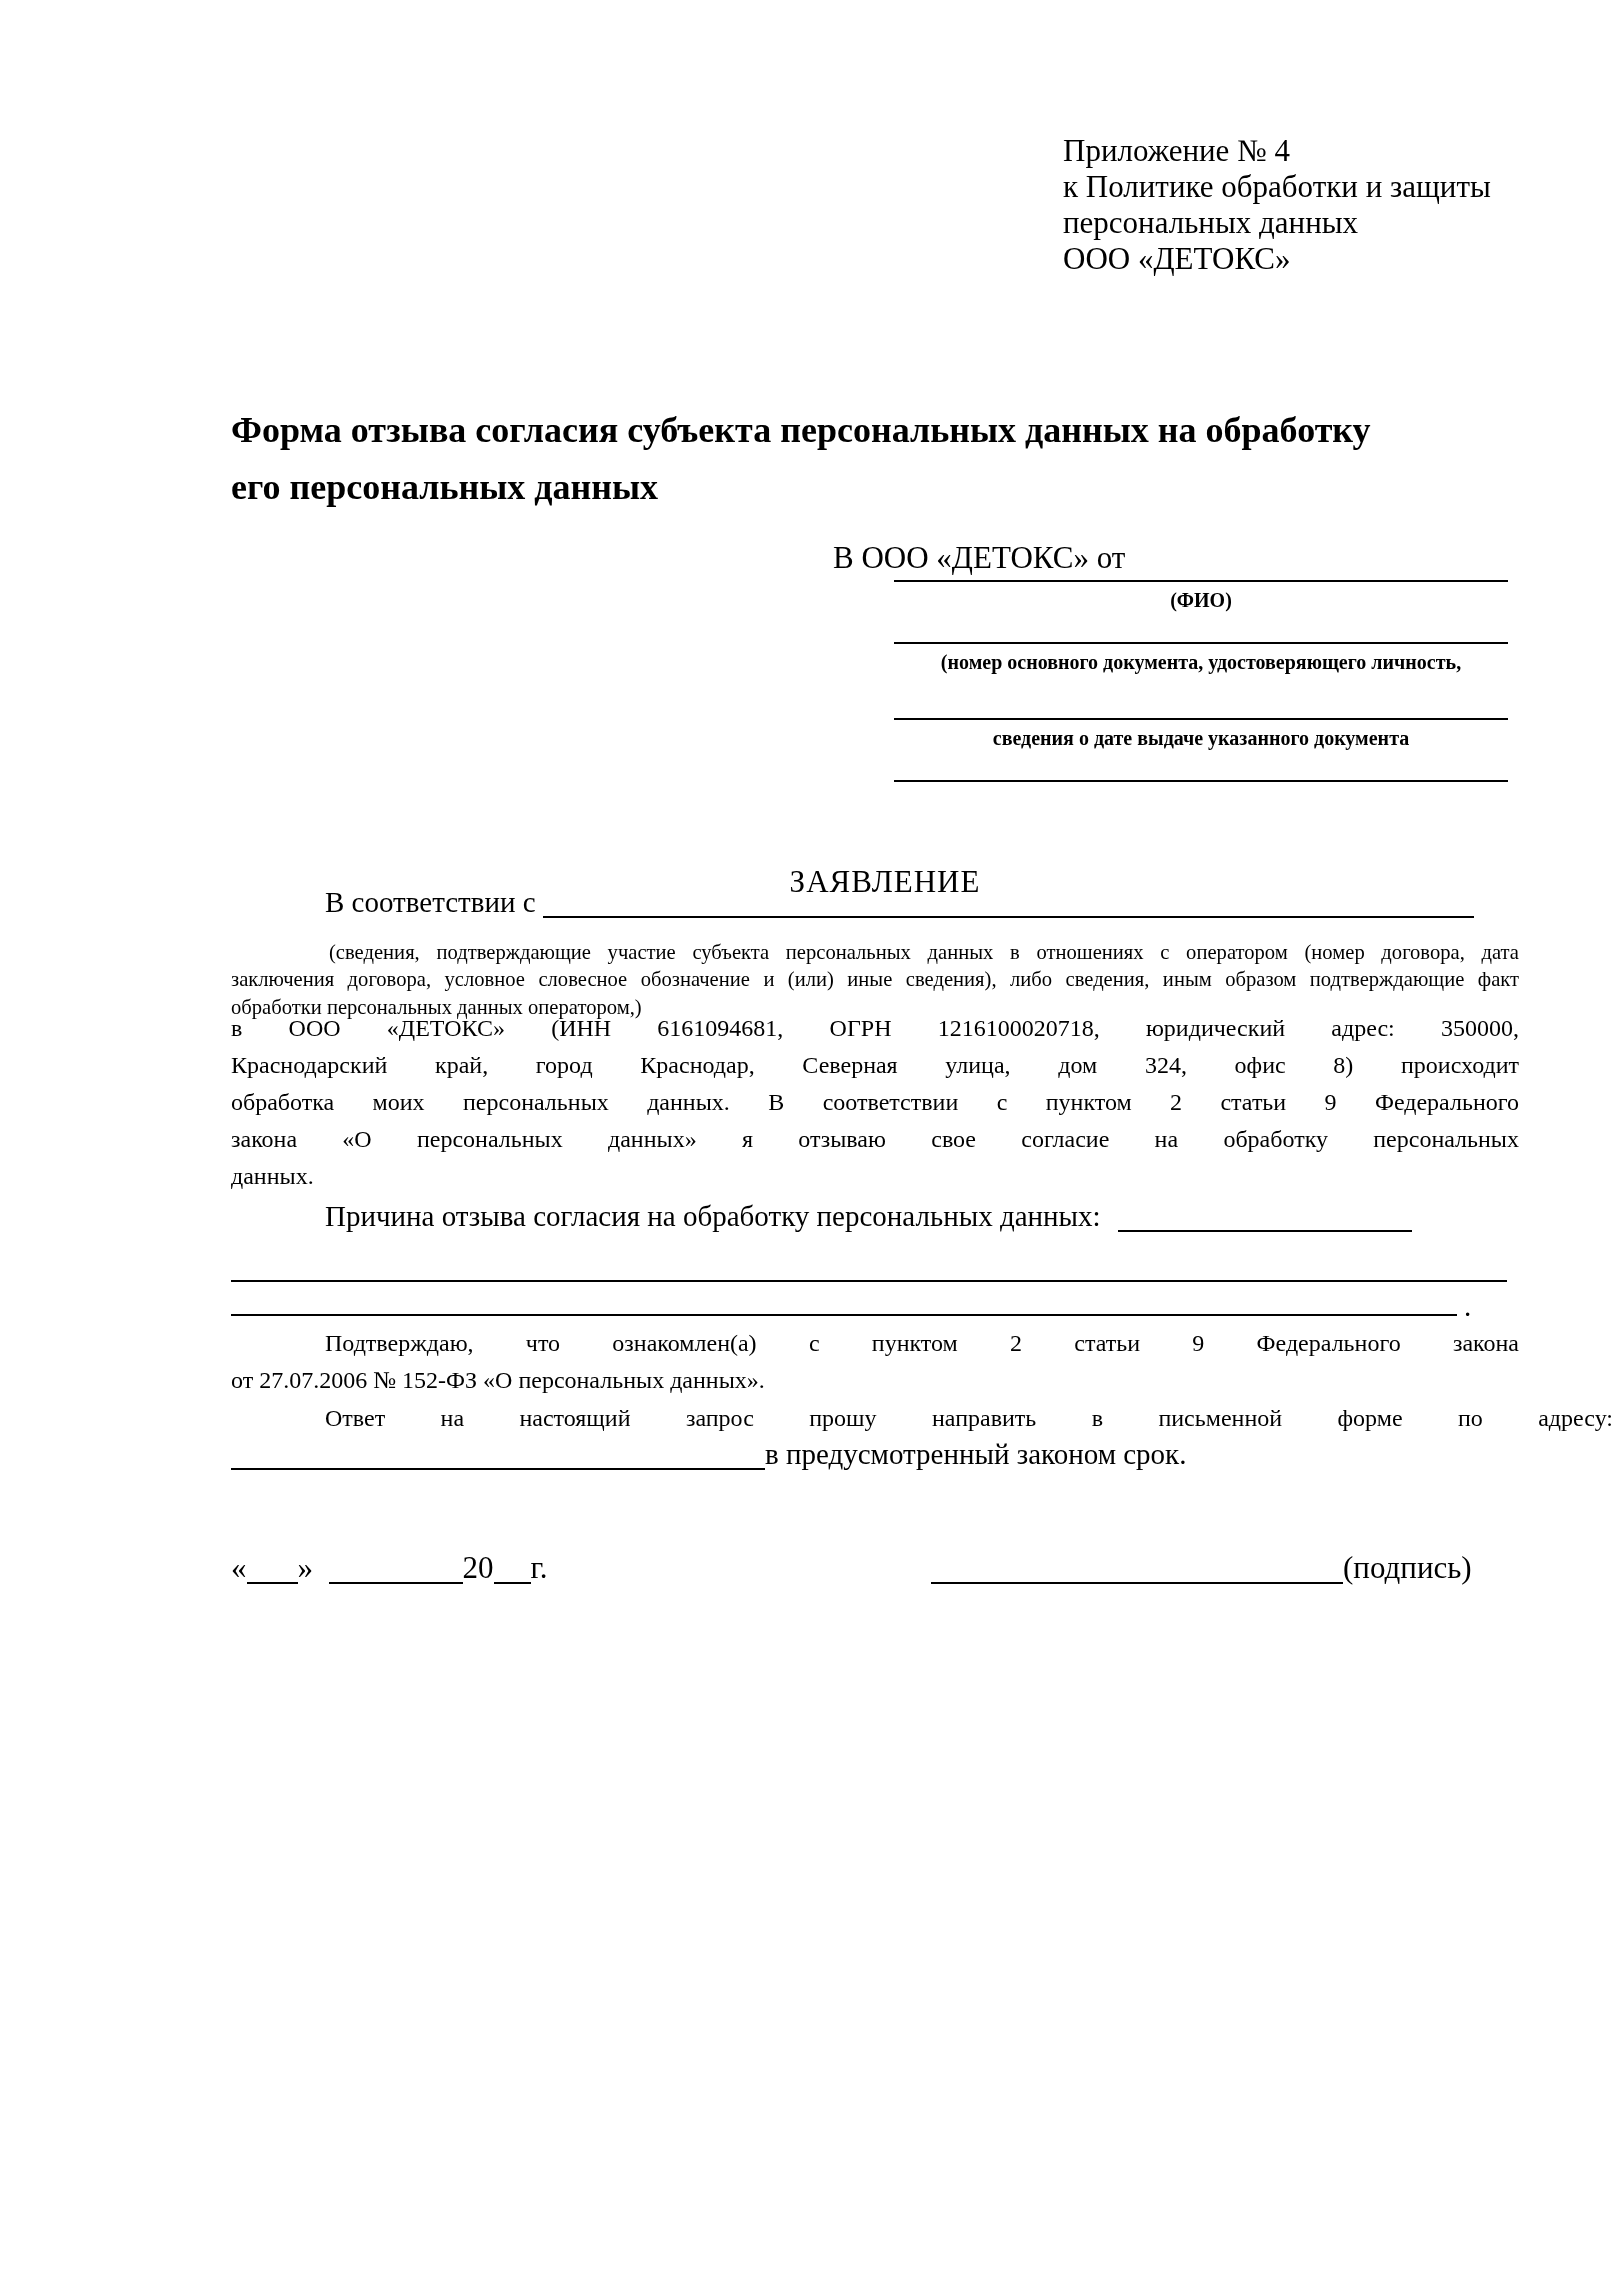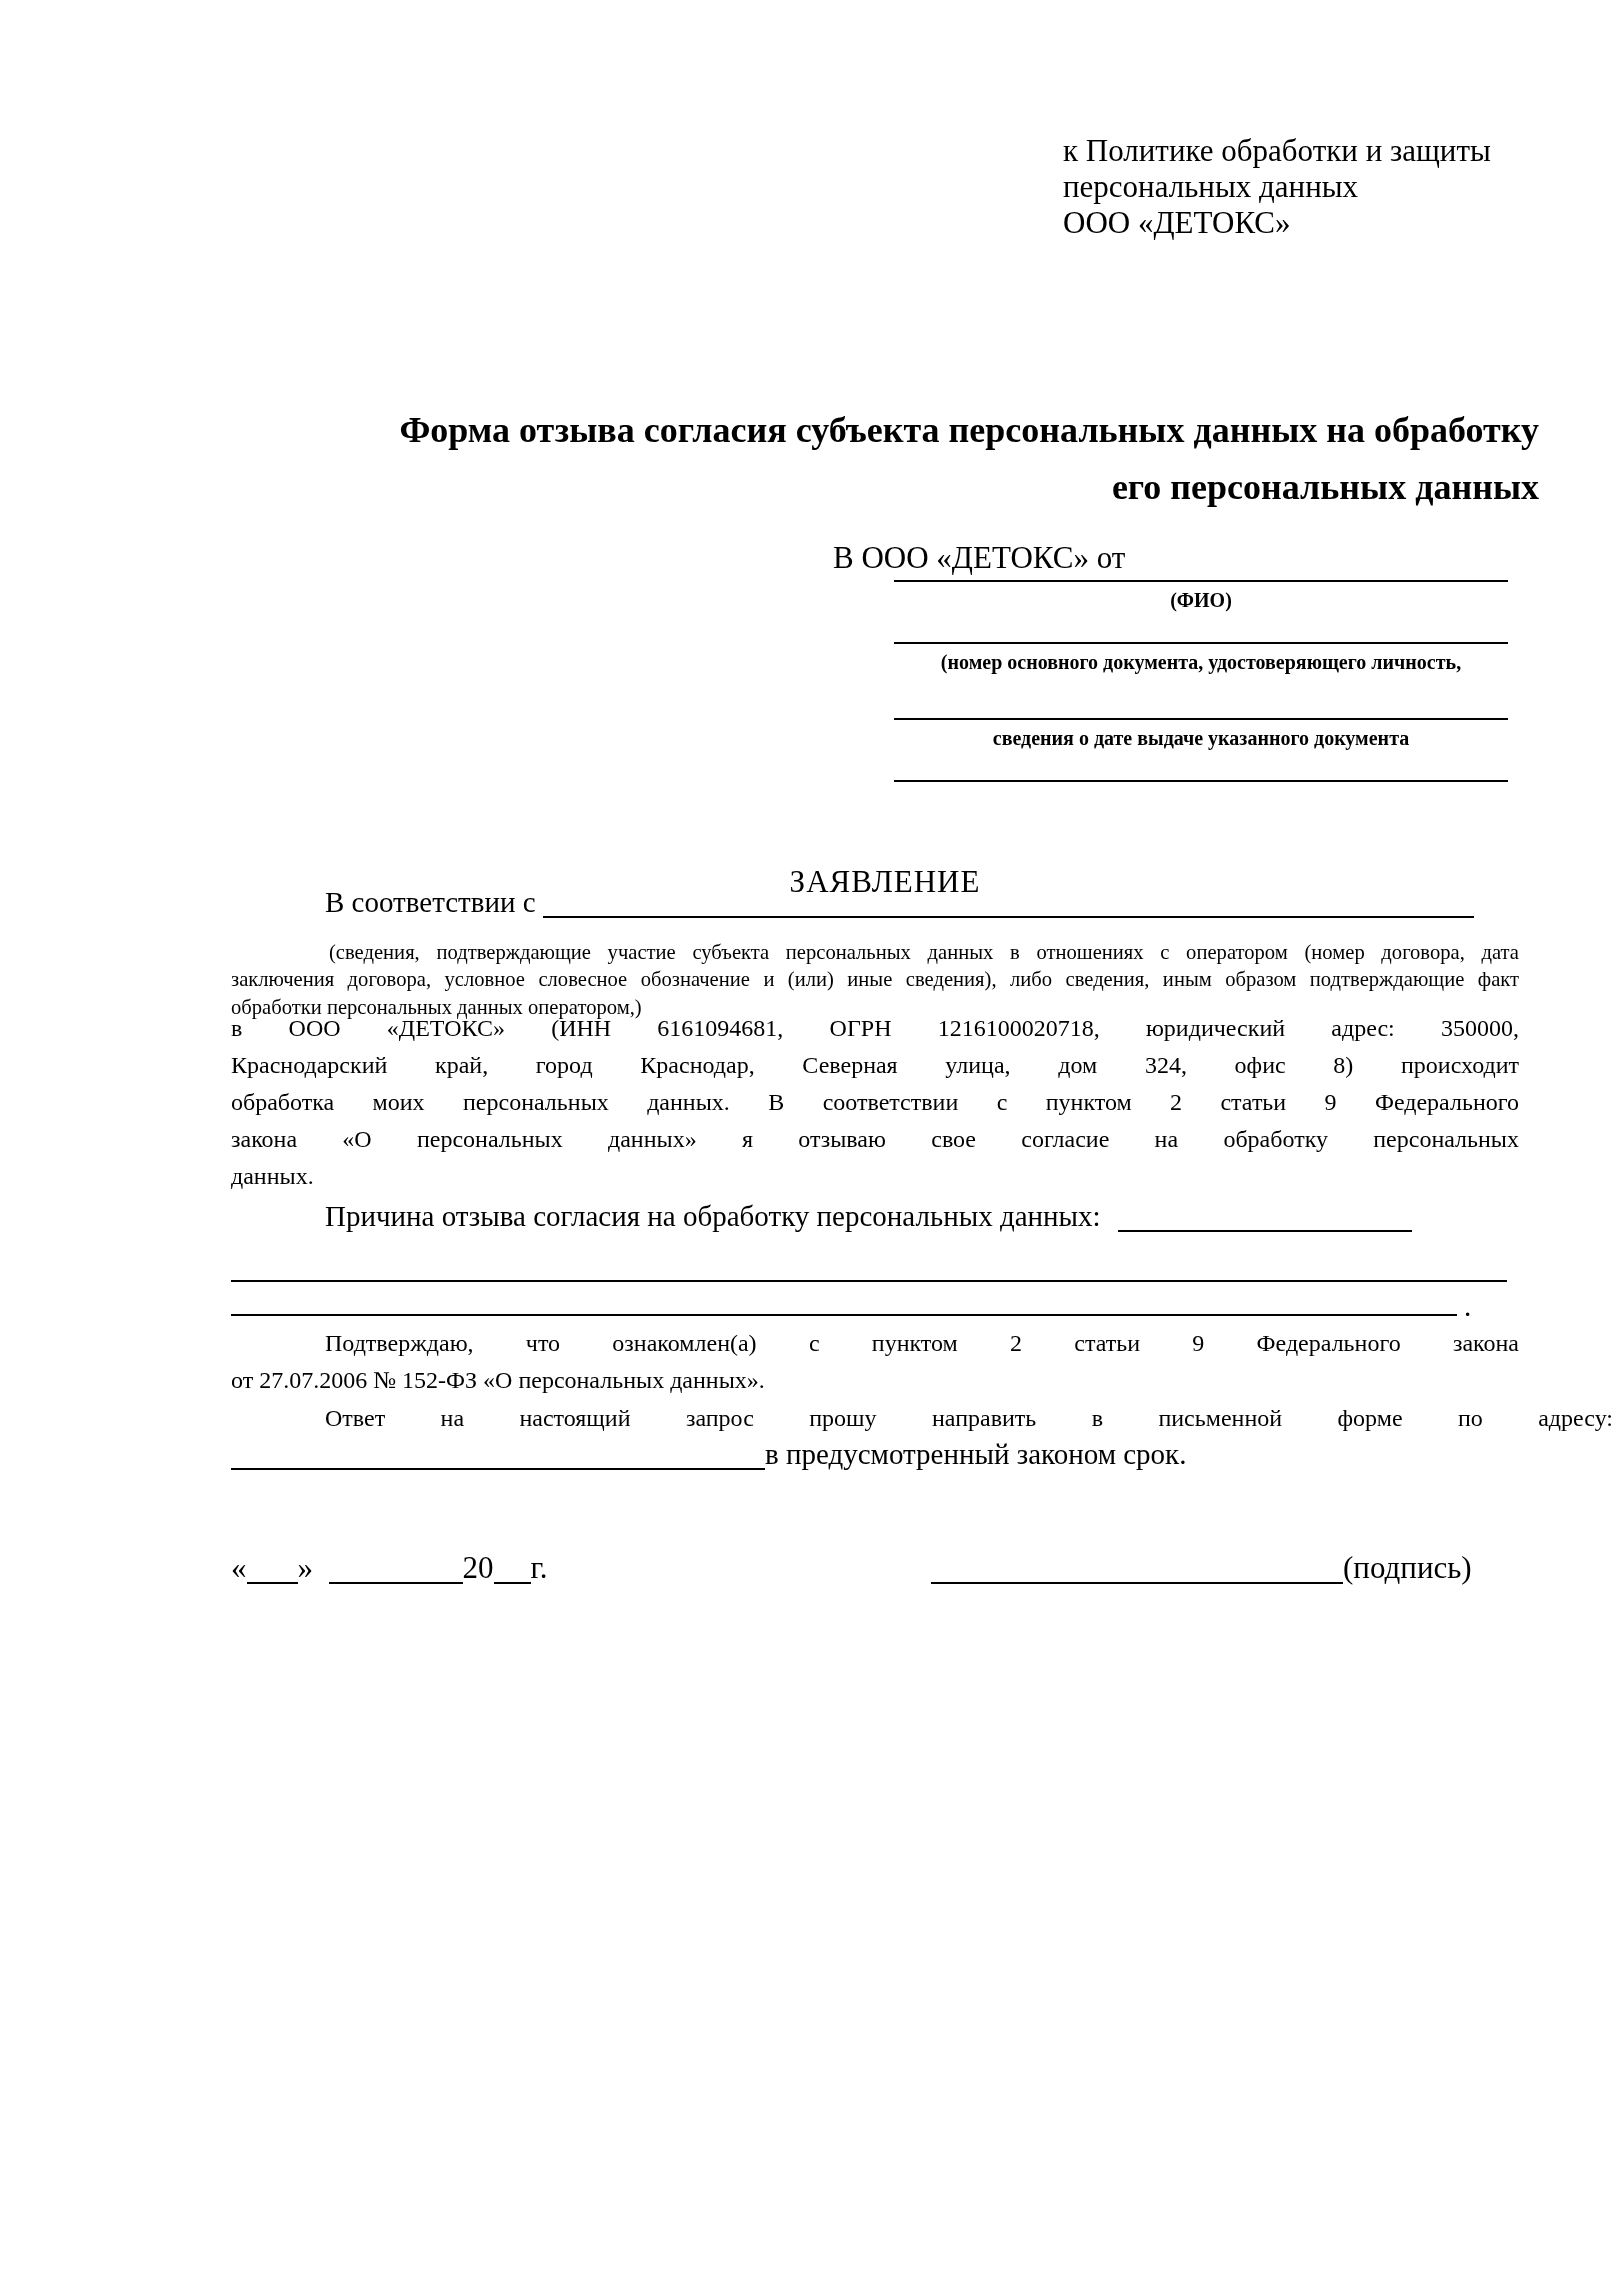--- a/index.html
+++ b/index.html
@@ -8,21 +8,21 @@
     width:1621px;height:2294px;
     background:#ffffff;
     font-family:"Liberation Serif","DejaVu Serif",serif;
     color:#000;
     overflow:hidden;
   }
   .abs{position:absolute;}
   
   .appendix{left:1063px;top:133px;font-size:31px;line-height:36px;white-space:nowrap;}
   
-  .doc-title{left:231px;top:402px;width:1308px;text-align:right;font-weight:bold;font-size:36px;line-height:57px;}
+  .doc-title{left:231px;top:402px;width:1308px;text-align:left;font-weight:bold;font-size:36px;line-height:57px;}
   
   .to-line{left:833px;top:540px;font-size:31px;white-space:nowrap;}
   .fline{left:894px;width:614px;height:0;border-top:2.9px solid #000;}
   .fcap{left:894px;width:614px;text-align:center;font-size:20px;line-height:25.5px;font-weight:bold;}
   
   .h-statement{left:231px;top:864px;width:1308px;text-align:center;font-size:31px;letter-spacing:1px;}
   .row{white-space:nowrap;font-size:29px;line-height:37px;}
   .block{left:231px;width:1288px;}
   .bline{font-size:24px;line-height:37px;}
   .sline{font-size:20.6px;line-height:27.4px;}
@@ -33,20 +33,21 @@
   .rule{height:0;border-top:2.9px solid #000;}
   .fs30{font-size:29px;}
   .fs32{font-size:31px;}
 </style>
 </head>
 <body>
 
 <div class="page">
 
   <div class="abs appendix">
+    <div>Приложение № 4</div>
     <div>к Политике обработки и защиты</div>
     <div>персональных данных</div>
     <div>ООО «ДЕТОКС»</div>
   </div>
 
   <div class="abs doc-title">
     <div>Форма отзыва согласия субъекта персональных данных на обработку</div>
     <div>его персональных данных</div>
   </div>
 

